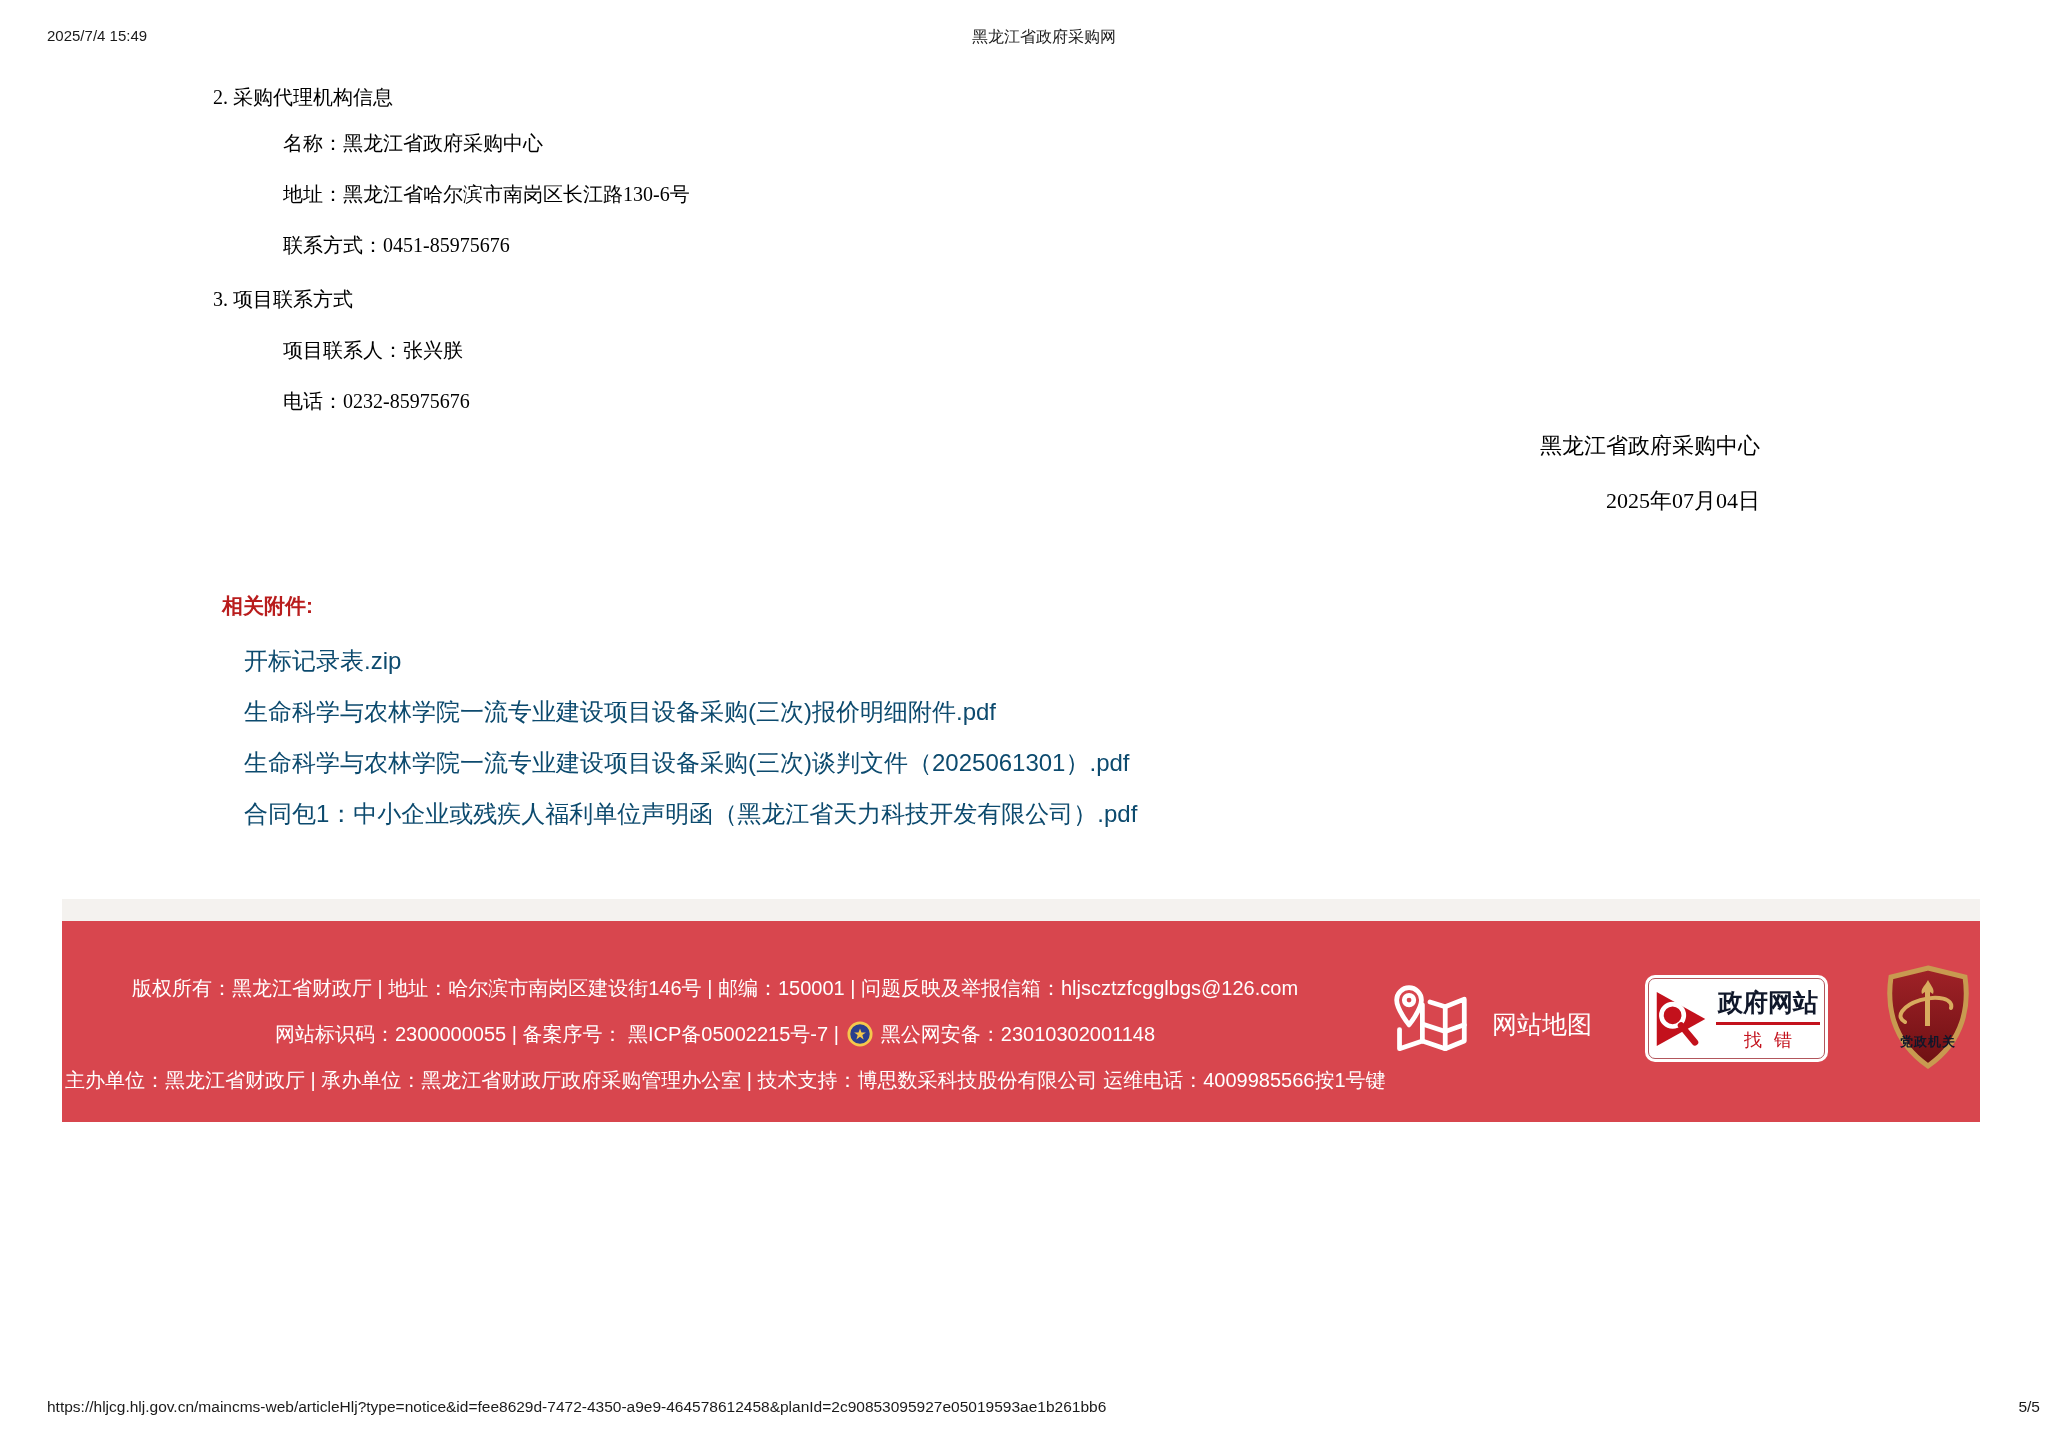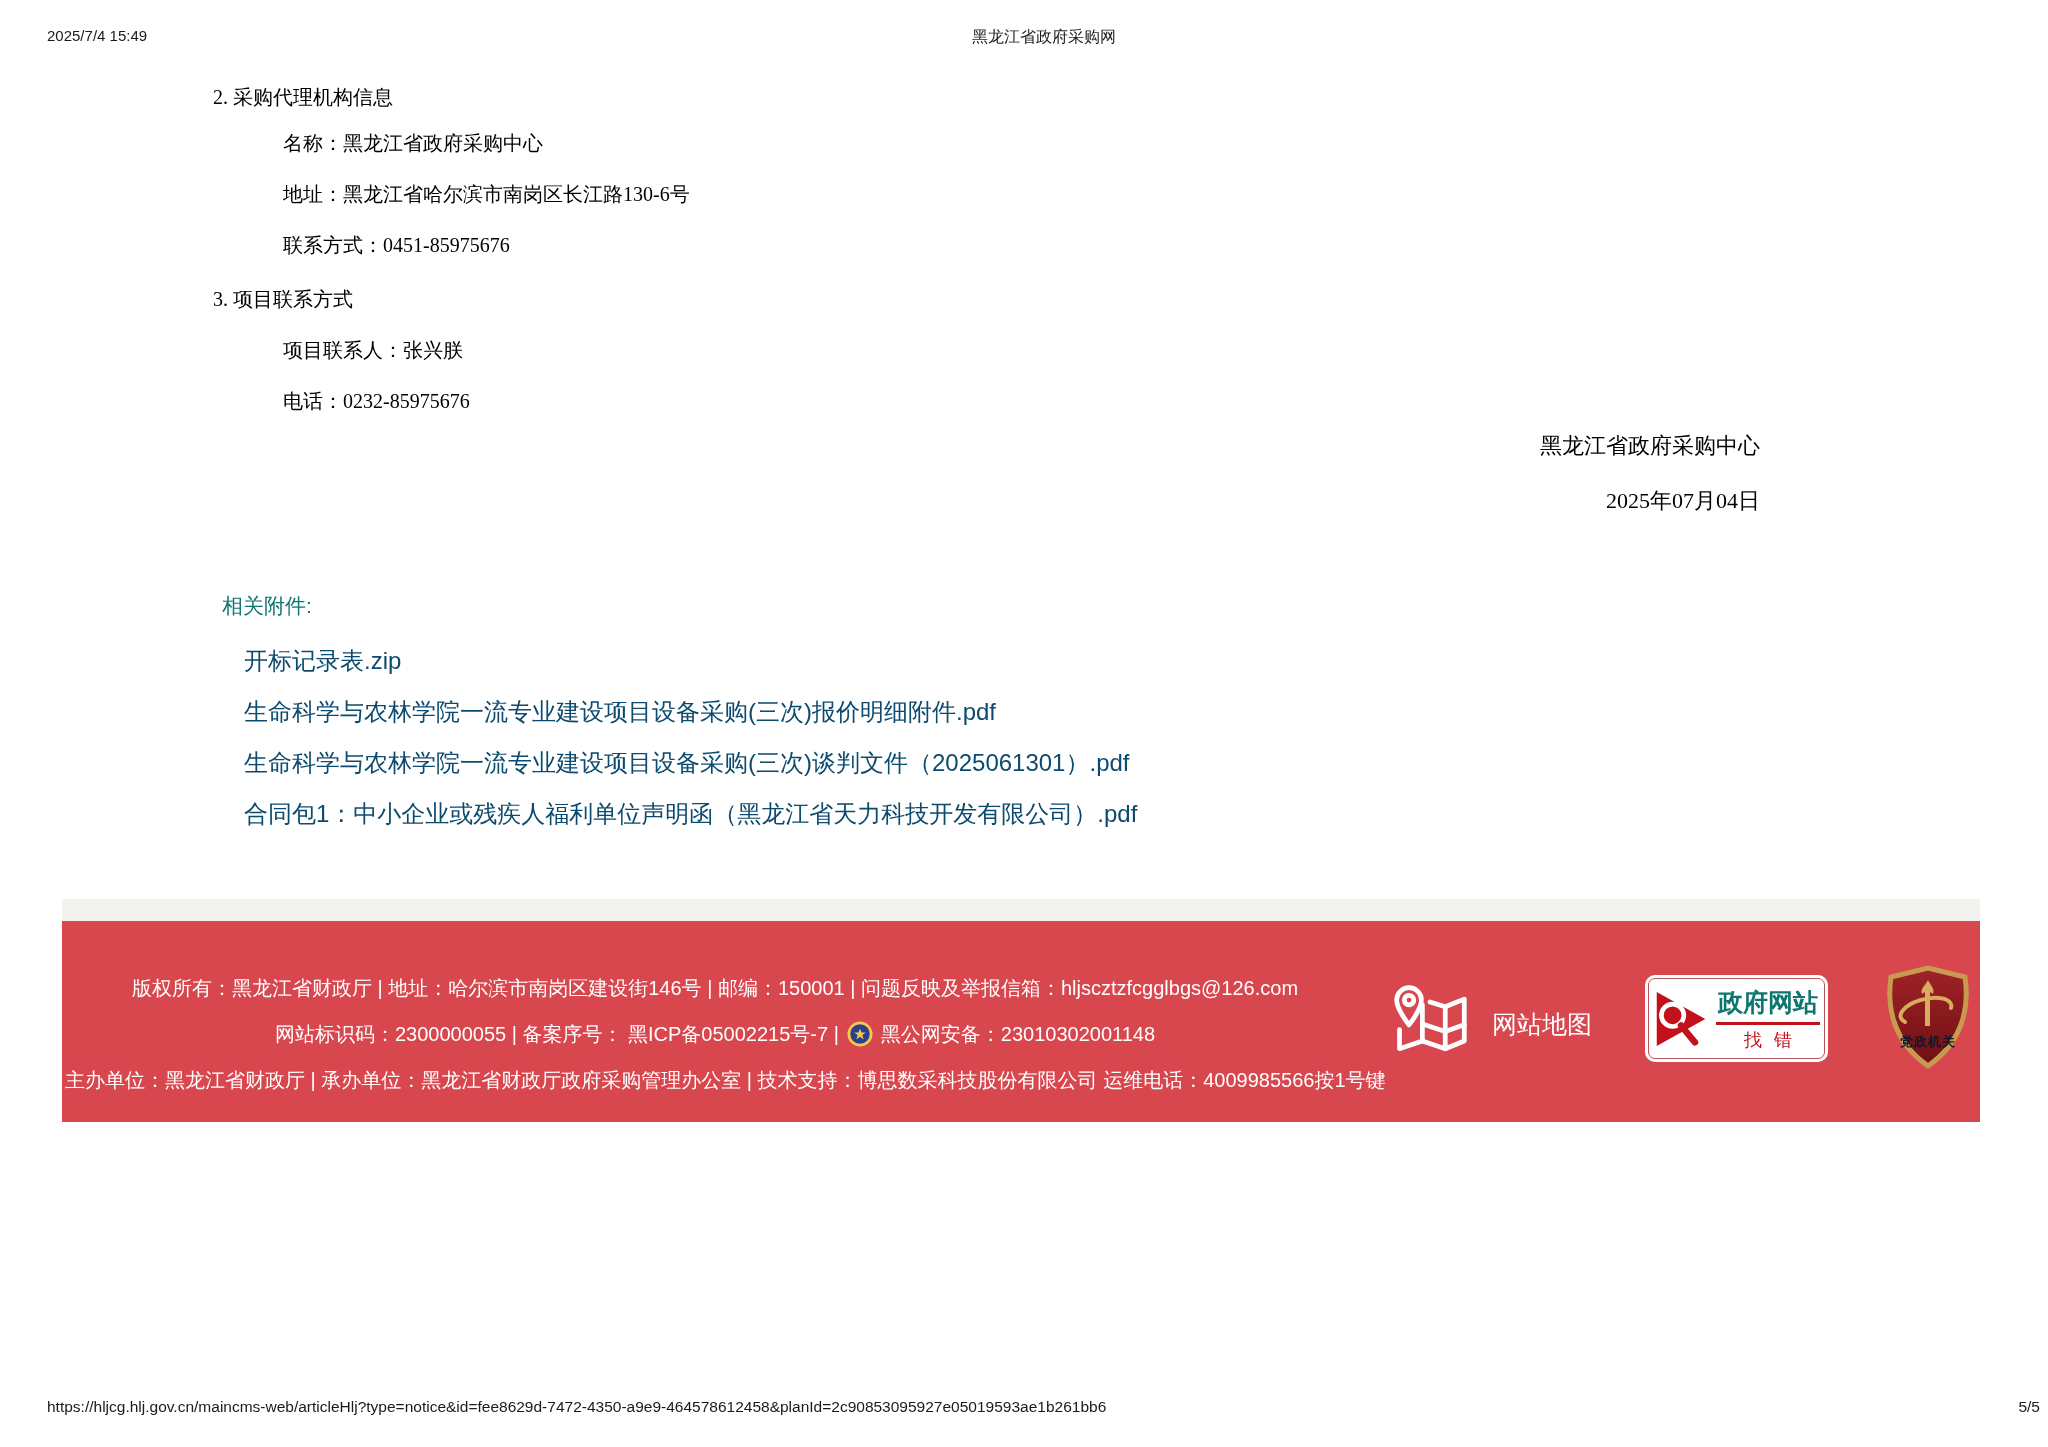--- a/index.html
+++ b/index.html
@@ -11,38 +11,38 @@
   .ph-date{position:absolute;left:47px;top:27px;font-size:15px;color:#1a1a1a;white-space:nowrap;}
   .ph-title{position:absolute;left:0;right:0;top:27px;text-align:center;font-size:16px;color:#1a1a1a;white-space:nowrap;}
   .pf-url{position:absolute;left:47px;top:1398px;font-size:15.5px;color:#1a1a1a;white-space:nowrap;}
   .pf-page{position:absolute;right:48px;top:1398px;font-size:15.5px;color:#1a1a1a;}
   
   .doc{font-family:"Liberation Serif","DejaVu Serif",serif;font-size:20px;position:absolute;white-space:nowrap;}
   .doc.h{left:213px;}
   .doc.l{left:283px;}
   .sig{position:absolute;left:1300px;width:460px;text-align:right;font-family:"Liberation Serif","DejaVu Serif",serif;font-size:22px;white-space:nowrap;}
   
-  .att-heading{position:absolute;left:222px;top:592px;font-size:21px;font-weight:normal;color:#0f766e;}
+  .att-heading{position:absolute;left:222px;top:592px;font-size:21px;font-weight:bold;color:#b91c1c;}
   .att-link{position:absolute;left:244px;font-size:24px;color:#0c4a6e;white-space:nowrap;cursor:pointer;}
   
   .pre-footer{position:absolute;left:62px;top:899px;width:1918px;height:22px;background:#F4F2EF;}
   .site-footer{position:absolute;left:62px;top:921px;width:1918px;height:201px;background:#D8464E;}
   .foot-text{position:absolute;left:3px;top:40px;width:1300px;text-align:center;color:#fff;font-size:20px;line-height:38px;}
   .foot-line{white-space:nowrap;margin-top:8px;}
   .foot-line.icons{display:flex;justify-content:center;align-items:center;gap:8px;}
   .police-icon{display:inline-block;width:26px;height:26px;vertical-align:middle;}
   .sitemap-icon{position:absolute;left:1328px;top:62px;width:80px;height:78px;cursor:pointer;}
   .sitemap-label{position:absolute;left:1430px;top:87px;font-size:25px;color:#fff;white-space:nowrap;cursor:pointer;}
   
   .err-badge{position:absolute;left:1583px;top:54px;width:183px;height:87px;background:#fff;border-radius:10px;
              display:flex;align-items:center;gap:7px;padding:0 8px;box-sizing:border-box;cursor:pointer;}
   .err-badge::after{content:"";position:absolute;inset:3px;border:1px solid #b2565c;border-radius:7px;pointer-events:none;}
   .err-icon{width:56px;height:62px;flex:0 0 auto;}
   .err-text{flex:1;text-align:center;}
-  .err-title{font-size:25px;font-weight:bold;color:#0f766e;border-bottom:3px solid #C3111C;padding-bottom:3px;white-space:nowrap;}
+  .err-title{font-size:25px;font-weight:bold;color:#0f172a;border-bottom:3px solid #C3111C;padding-bottom:3px;white-space:nowrap;}
   .err-sub{font-size:18px;font-weight:normal;color:#C3111C;letter-spacing:12px;text-indent:12px;margin-top:3px;white-space:nowrap;}
   
   .party-badge{position:absolute;left:1814px;top:43px;width:104px;height:106px;cursor:pointer;}
   .party-badge svg{position:absolute;inset:0;}
   .party-label{position:absolute;left:0;right:0;bottom:19px;text-align:center;font-size:13px;font-weight:bold;
                color:#0f172a;letter-spacing:1px;}
 </style>
 </head>
 <body>
 

